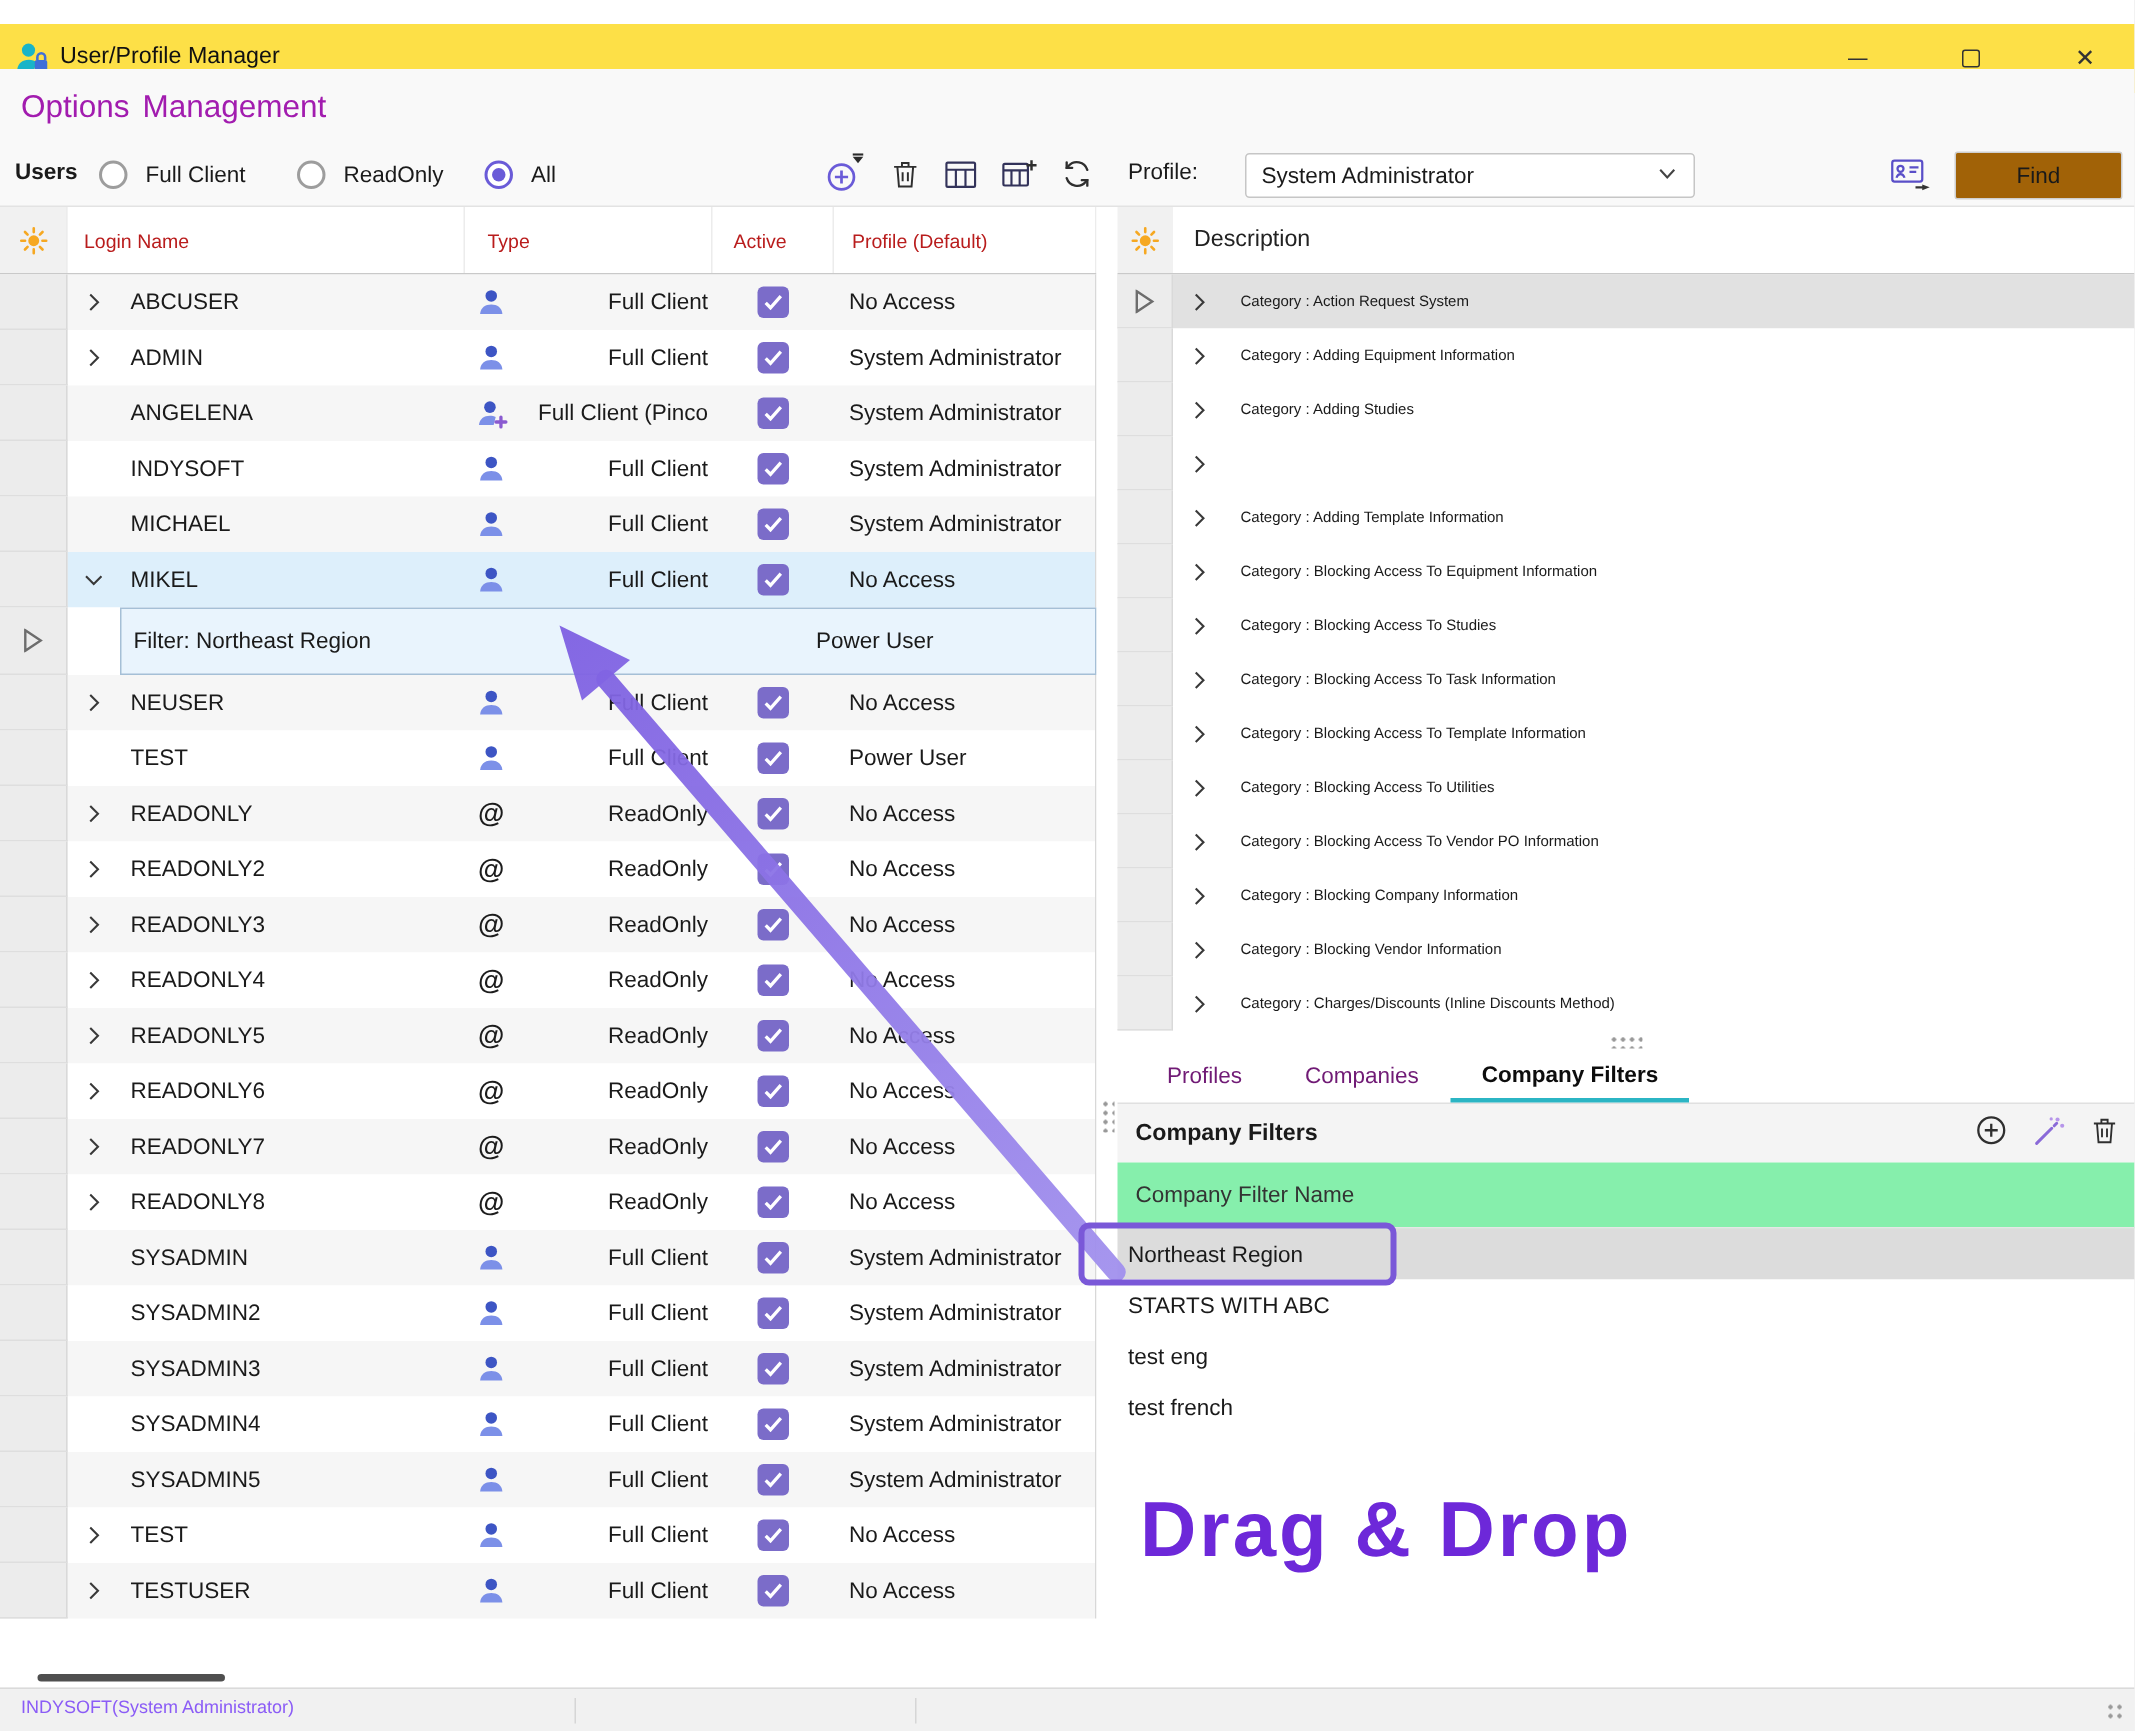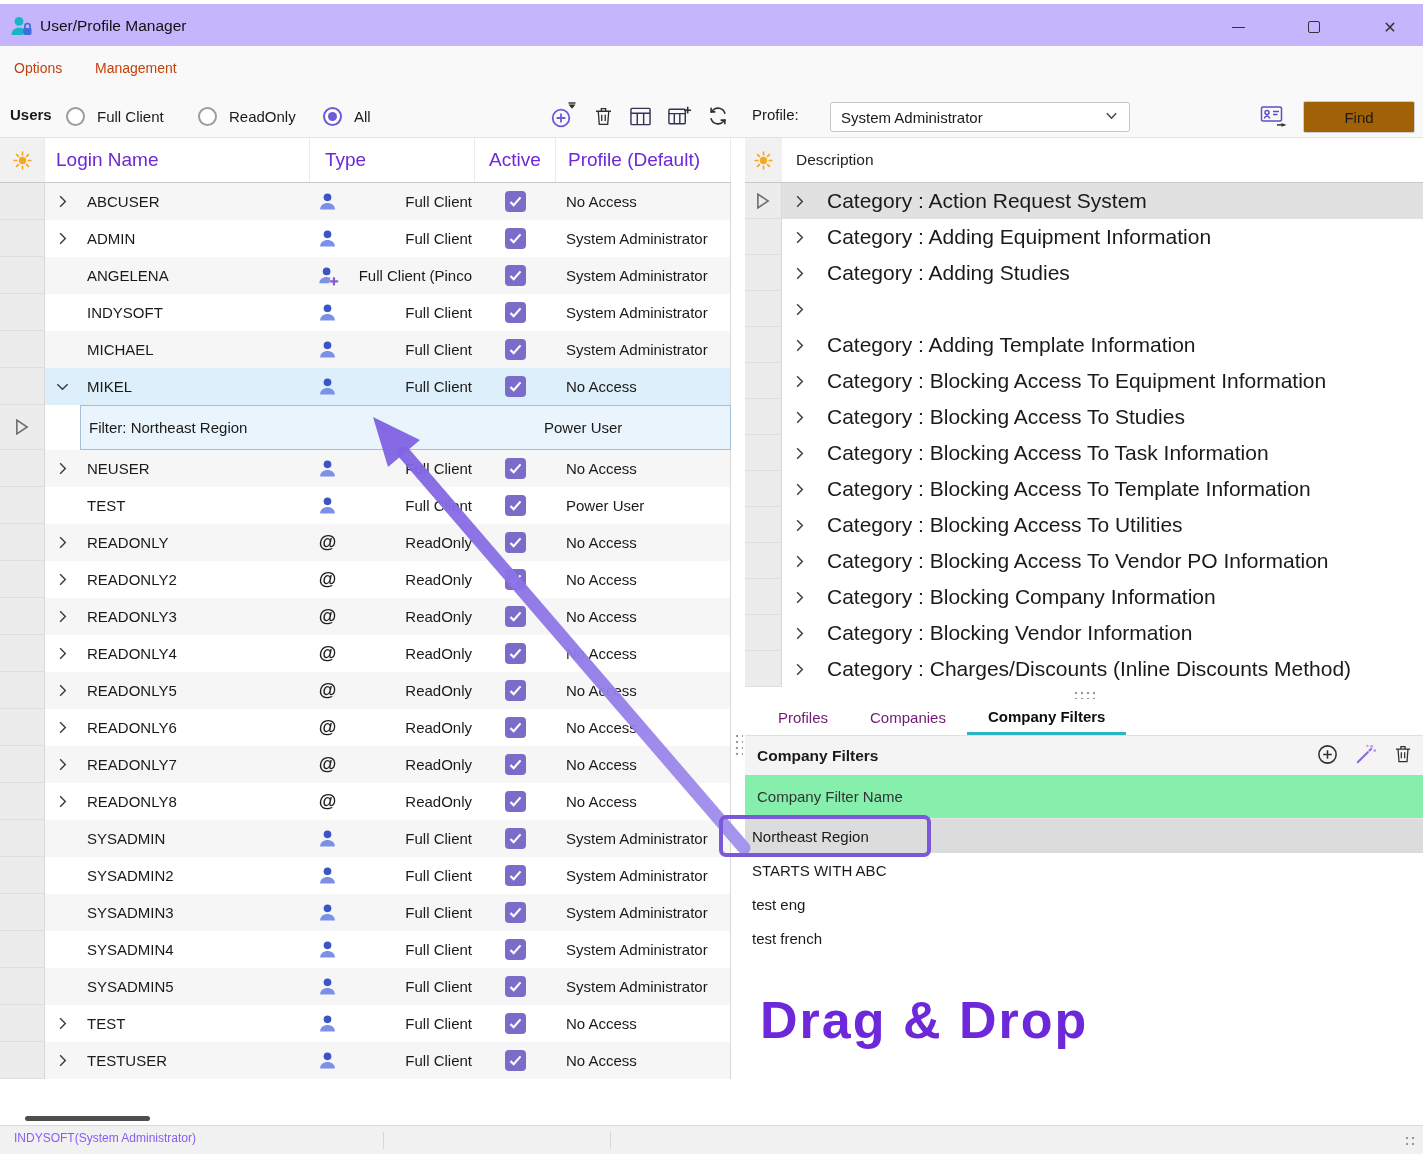--- a/index.html
+++ b/index.html
@@ -1,50 +1,50 @@
 <!DOCTYPE html>
 <html><head>
 <meta charset="utf-8">
 <style>
   *{margin:0;padding:0;box-sizing:border-box}
   html,body{width:1423px;height:1154px}
   body{font-family:"Liberation Sans","DejaVu Sans",sans-serif;font-size:15px;color:#1a1a1a;background:#fff;position:relative;overflow:hidden}
   .app{position:absolute;inset:0;outline:1px solid #c9c9c9;background:#fff}
 
   
-  .titlebar{position:absolute;left:0;top:4px;width:1423px;height:46px;background:#c4b5fd}
+  .titlebar{position:absolute;left:0;top:16px;width:1423px;height:46px;background:#fde047}
   .app-icon{position:absolute;left:9px;top:10px}
   .title-text{position:absolute;left:40px;top:13px;font-size:15.5px;color:#111}
   .win-btn{position:absolute;top:0;width:62px;height:46px;display:flex;align-items:center;justify-content:center;color:#333}
   .wb-min{left:1207px}.wb-max{left:1283px}.wb-close{left:1359px;font-size:16px}
   .min-glyph{display:inline-block;width:13px;border-top:1.6px solid #333}
   .max-glyph{display:inline-block;width:12px;height:12px;border:1.4px solid #333;border-radius:2px}
 
   
   .menubar{position:absolute;left:0;top:46px;width:1423px;height:48px;background:#f9f9f9}
-  .menu-item{position:absolute;top:14px;font-size:14px;color:#c2410c}
+  .menu-item{position:absolute;top:14px;font-size:21px;color:#a21caf}
 
   
   .toolbar{position:absolute;left:0;top:94px;width:1423px;height:44px;background:#f9f9f9;border-bottom:1px solid #e3e3e3}
   .users-label{position:absolute;left:10px;top:12px;font-weight:bold}
   .radio{position:absolute;top:0;height:44px;display:flex;align-items:center;gap:12px}
   .radio-circle{width:19px;height:19px;border-radius:50%;border:2px solid #9d9d9d;background:#fff;position:relative}
   .radio.checked .radio-circle{border-color:#6a5bd8}
   .radio.checked .radio-circle::after{content:"";position:absolute;inset:3px;border-radius:50%;background:#6a5bd8}
   .tb-icons{position:absolute;left:548px;top:0;height:44px;display:flex;align-items:center;gap:15px}
   .tb-icon{display:flex;align-items:center;justify-content:center}
   .profile-label{position:absolute;left:752px;top:12px;font-weight:normal}
   .profile-select{position:absolute;left:830px;top:8px;width:300px;height:30px;border:1px solid #c6c6c6;border-radius:3px;background:#fff;display:flex;align-items:center;padding:0 10px}
   .profile-select .chev{margin-left:auto}
   .card-btn{position:absolute;left:1260px;top:9px}
   .find-btn{position:absolute;left:1303px;top:7px;width:112px;height:32px;border:1px solid #cfcfcf;border-radius:2px;background:#a16207;display:flex;align-items:center;justify-content:center;font-size:15px}
 
   
   .users-header{position:absolute;left:0;top:138px;width:731px;height:45px;background:#fff;border-bottom:1px solid #c9c9c9;display:grid;grid-template-columns:45px 265px 165px 81px 175px}
-  .users-header>div{display:flex;align-items:center;border-right:1px solid #ececec;color:#6d28d9;font-size:19px}
+  .users-header>div{display:flex;align-items:center;border-right:1px solid #ececec;color:#b91c1c;font-size:13px}
   .h-gut{justify-content:center;background:#f1f1f1}
   .h-login{padding-left:11px}.h-type{padding-left:15px}.h-active{padding-left:14px}.h-prof{padding-left:12px}
   .users-body{position:absolute;left:0;top:183px;width:731px;border-right:1px solid #d8d8d8}
   .urow{display:grid;grid-template-columns:45px 35px 230px 35px 130px 81px 175px;height:37px;background:#fff}
   .urow.shade{background:#f6f6f6}
   .urow.sel{background:#ddeffb}
   .urow>div,.subrow-wrap>div{display:flex;align-items:center}
   .gut{background:#ececec;border-right:1px solid #d9d9d9;border-bottom:1px solid #dedede;height:100%;justify-content:center}
   .c-exp{justify-content:center}
   .c-login{padding-left:7px;overflow:hidden;white-space:nowrap}
@@ -66,21 +66,21 @@
   .h-split .dots{position:absolute;left:328px;top:3px;width:22px;height:9px;background:radial-gradient(circle,#999 1.3px,transparent 1.6px);background-size:6px 6px}
 
   
   .cat-header{position:absolute;left:745px;top:138px;width:678px;height:45px;background:#fff;border-bottom:1px solid #c9c9c9;display:grid;grid-template-columns:37px 1fr}
   .cat-header>div{display:flex;align-items:center;font-size:15.5px;color:#222}
   .cat-body{position:absolute;left:745px;top:183px;width:678px}
   .crow{display:grid;grid-template-columns:37px 34px 1fr;height:36px;background:#fff}
   .crow.sel{background:#e1e1e1}
   .crow>div{display:flex;align-items:center}
   .c-chev{justify-content:center}
-  .c-label{padding-left:11px;font-size:21px;white-space:nowrap;overflow:hidden}
+  .c-label{padding-left:11px;font-size:10px;white-space:nowrap;overflow:hidden}
 
   
   .tabs{position:absolute;left:745px;top:700px;width:678px;height:36px;display:flex;padding-left:12px;border-bottom:1px solid #e0e0e0}
   .tab{padding:0 21px;display:flex;align-items:center;color:#701a75;cursor:default}
   .tab.active{font-weight:bold;color:#0d0d0d;border-bottom:3px solid #2bb5c4}
   .cf-bar{position:absolute;left:745px;top:736px;width:678px;height:39px;background:#f4f4f4;display:flex;align-items:center}
   .cf-title{font-weight:bold;padding-left:12px;font-size:15.5px}
   .cf-icons{margin-left:auto;display:flex;gap:16px;padding-right:10px;align-items:center}
   .cf-colheader{position:absolute;left:745px;top:775px;width:678px;height:44px;display:flex;align-items:center;padding-left:12px;color:#333;border-bottom:1px solid #e6e6e6;background:#86efac}
   .cf-body{position:absolute;left:745px;top:819px;width:678px}

